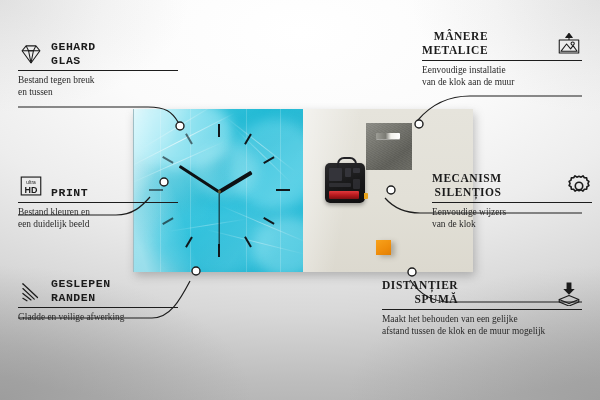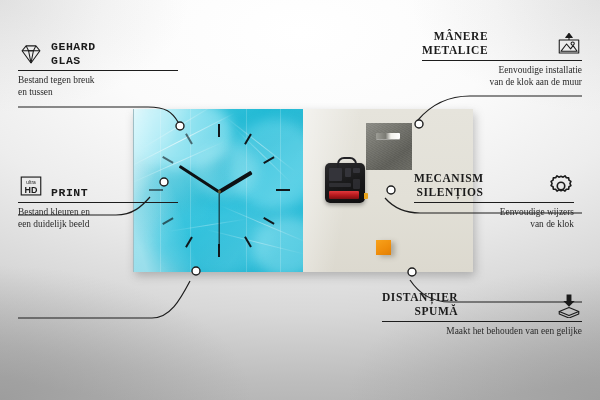--- a/index.html
+++ b/index.html
@@ -76,21 +76,21 @@
   .callout{position:absolute;}
   .callout .head{display:flex;align-items:center;gap:7px;}
   .callout .title{font-weight:700;letter-spacing:.55px;font-size:11.5px;line-height:13.5px;color:#1b1b1b;text-transform:uppercase;}
   .callout .rule{height:1px;background:#1d1d1d;margin:3px 0 4px;}
   .callout .desc{font-size:9.4px;line-height:11.6px;color:#2a2a2a;}
   .left .head{justify-content:flex-start;}
   .left .title{text-align:left;font-family:Liberation Mono, monospace;}
   .left .desc{text-align:left;}
   .right .head{justify-content:space-between;}
   .right .title{text-align:right;}
-  .right .desc{text-align:right;}
+  .right .desc{text-align:left;}
   .icon{width:26px;height:26px;flex:0 0 26px;display:block;}
   .icon svg{display:block;width:26px;height:26px;}
 
   #leaders{position:absolute;left:0;top:0;width:600px;height:400px;pointer-events:none;}
 </style>
 </head>
 <body>
 
 <div id="stage">
   <div class="corner-shade"></div>
@@ -210,20 +210,39 @@
       <span class="title">
         <br><span>PRINT</span>
       </span>
     </div>
     <div class="rule"></div>
     <div class="desc">
       <span>Bestand kleuren en</span><br><span>een duidelijk beeld</span>
     </div>
   </div>
 
+  <div class="callout left" style="left:18px;top:277px;width:160px;">
+    <div class="head">
+      <span class="icon">
+        <svg viewBox="0 0 32 32" fill="none" stroke="#1b1b1b" stroke-width="1.5" stroke-linecap="round">
+          <path d="M6 7 L24 24"></path>
+            <path d="M6 13 L20 26"></path>
+            <path d="M6 19 L16 27"></path>
+            <path d="M6 25 L11 28"></path>
+        </svg>
+      </span>
+      <span class="title">
+        <span>GESLEPEN</span><br><span>RANDEN</span>
+      </span>
+    </div>
+    <div class="rule"></div>
+    <div class="desc">
+      <span>Gladde en veilige afwerking</span>
+    </div>
+  </div>
 
   <div class="callout right" style="left:422px;top:30px;width:160px;">
     <div class="head">
       <span class="title">
         <span>MÂNERE</span><br><span>METALICE</span>
       </span>
       <span class="icon">
         <svg viewBox="0 0 32 32" fill="none" stroke="#1b1b1b" stroke-width="1.3" stroke-linejoin="round">
           <path d="M16 3 L12 8 H20 Z" fill="#1b1b1b"></path>
           <path d="M16 8 V11"></path>
@@ -232,49 +251,49 @@
           <circle cx="20.5" cy="15.5" r="2"></circle>
         </svg>
       </span>
     </div>
     <div class="rule"></div>
     <div class="desc">
       <span>Eenvoudige installatie</span><br><span>van de klok aan de muur</span>
     </div>
   </div>
 
-  <div class="callout right" style="left:414px;top:172px;width:160px;">
+  <div class="callout right" style="left:432px;top:172px;width:160px;">
     <div class="head">
       <span class="title">
         <span>MECANISM</span><br><span>SILENȚIOS</span>
       </span>
       <span class="icon">
         <svg viewBox="0 0 32 32" fill="none" stroke="#1b1b1b" stroke-width="2" stroke-linejoin="round">
           <path d="M16 4 l2.6 1.1 2.3-1.6 1.7 2.3 2.8 .2 .4 2.8 2.4 1.5 -1.2 2.6 1.2 2.6 -2.4 1.5 -.4 2.8 -2.8 .2 -1.7 2.3 -2.3-1.6 -2.6 1.1 -2.6-1.1 -2.3 1.6 -1.7-2.3 -2.8-.2 -.4-2.8 -2.4-1.5 1.2-2.6 -1.2-2.6 2.4-1.5 .4-2.8 2.8-.2 1.7-2.3 2.3 1.6 Z"></path>
           <circle cx="16" cy="16" r="4.6"></circle>
         </svg>
       </span>
     </div>
     <div class="rule"></div>
     <div class="desc">
       <span>Eenvoudige wijzers</span><br><span>van de klok</span>
     </div>
   </div>
 
-  <div class="callout right" style="left:382px;top:291px;width:200px;">
+  <div class="callout right" style="left:382px;top:279px;width:200px;">
     <div class="head">
       <span class="title">
         <span>DISTANȚIER</span><br><span>SPUMĂ</span>
       </span>
       <span class="icon">
         <svg viewBox="0 0 32 32" fill="none" stroke="#1b1b1b" stroke-width="1.4" stroke-linejoin="round">
           <path d="M13 3 h6 v8 h4 l-7 7 -7 -7 h4 Z" fill="#1b1b1b" stroke="none"></path>
           <path d="M16 19 L4 24 L16 29 L28 24 Z"></path>
           <path d="M4 24 v3 l12 5 12-5 v-3"></path>
         </svg>
       </span>
     </div>
     <div class="rule"></div>
     <div class="desc">
-      <span>Maakt het behouden van een gelijke</span><br>
+      <span>Maakt het behouden van een gelijke</span><br><span>afstand tussen de klok en de muur mogelijk</span>
     </div>
   </div>
 </div>
 
 </body></html>

